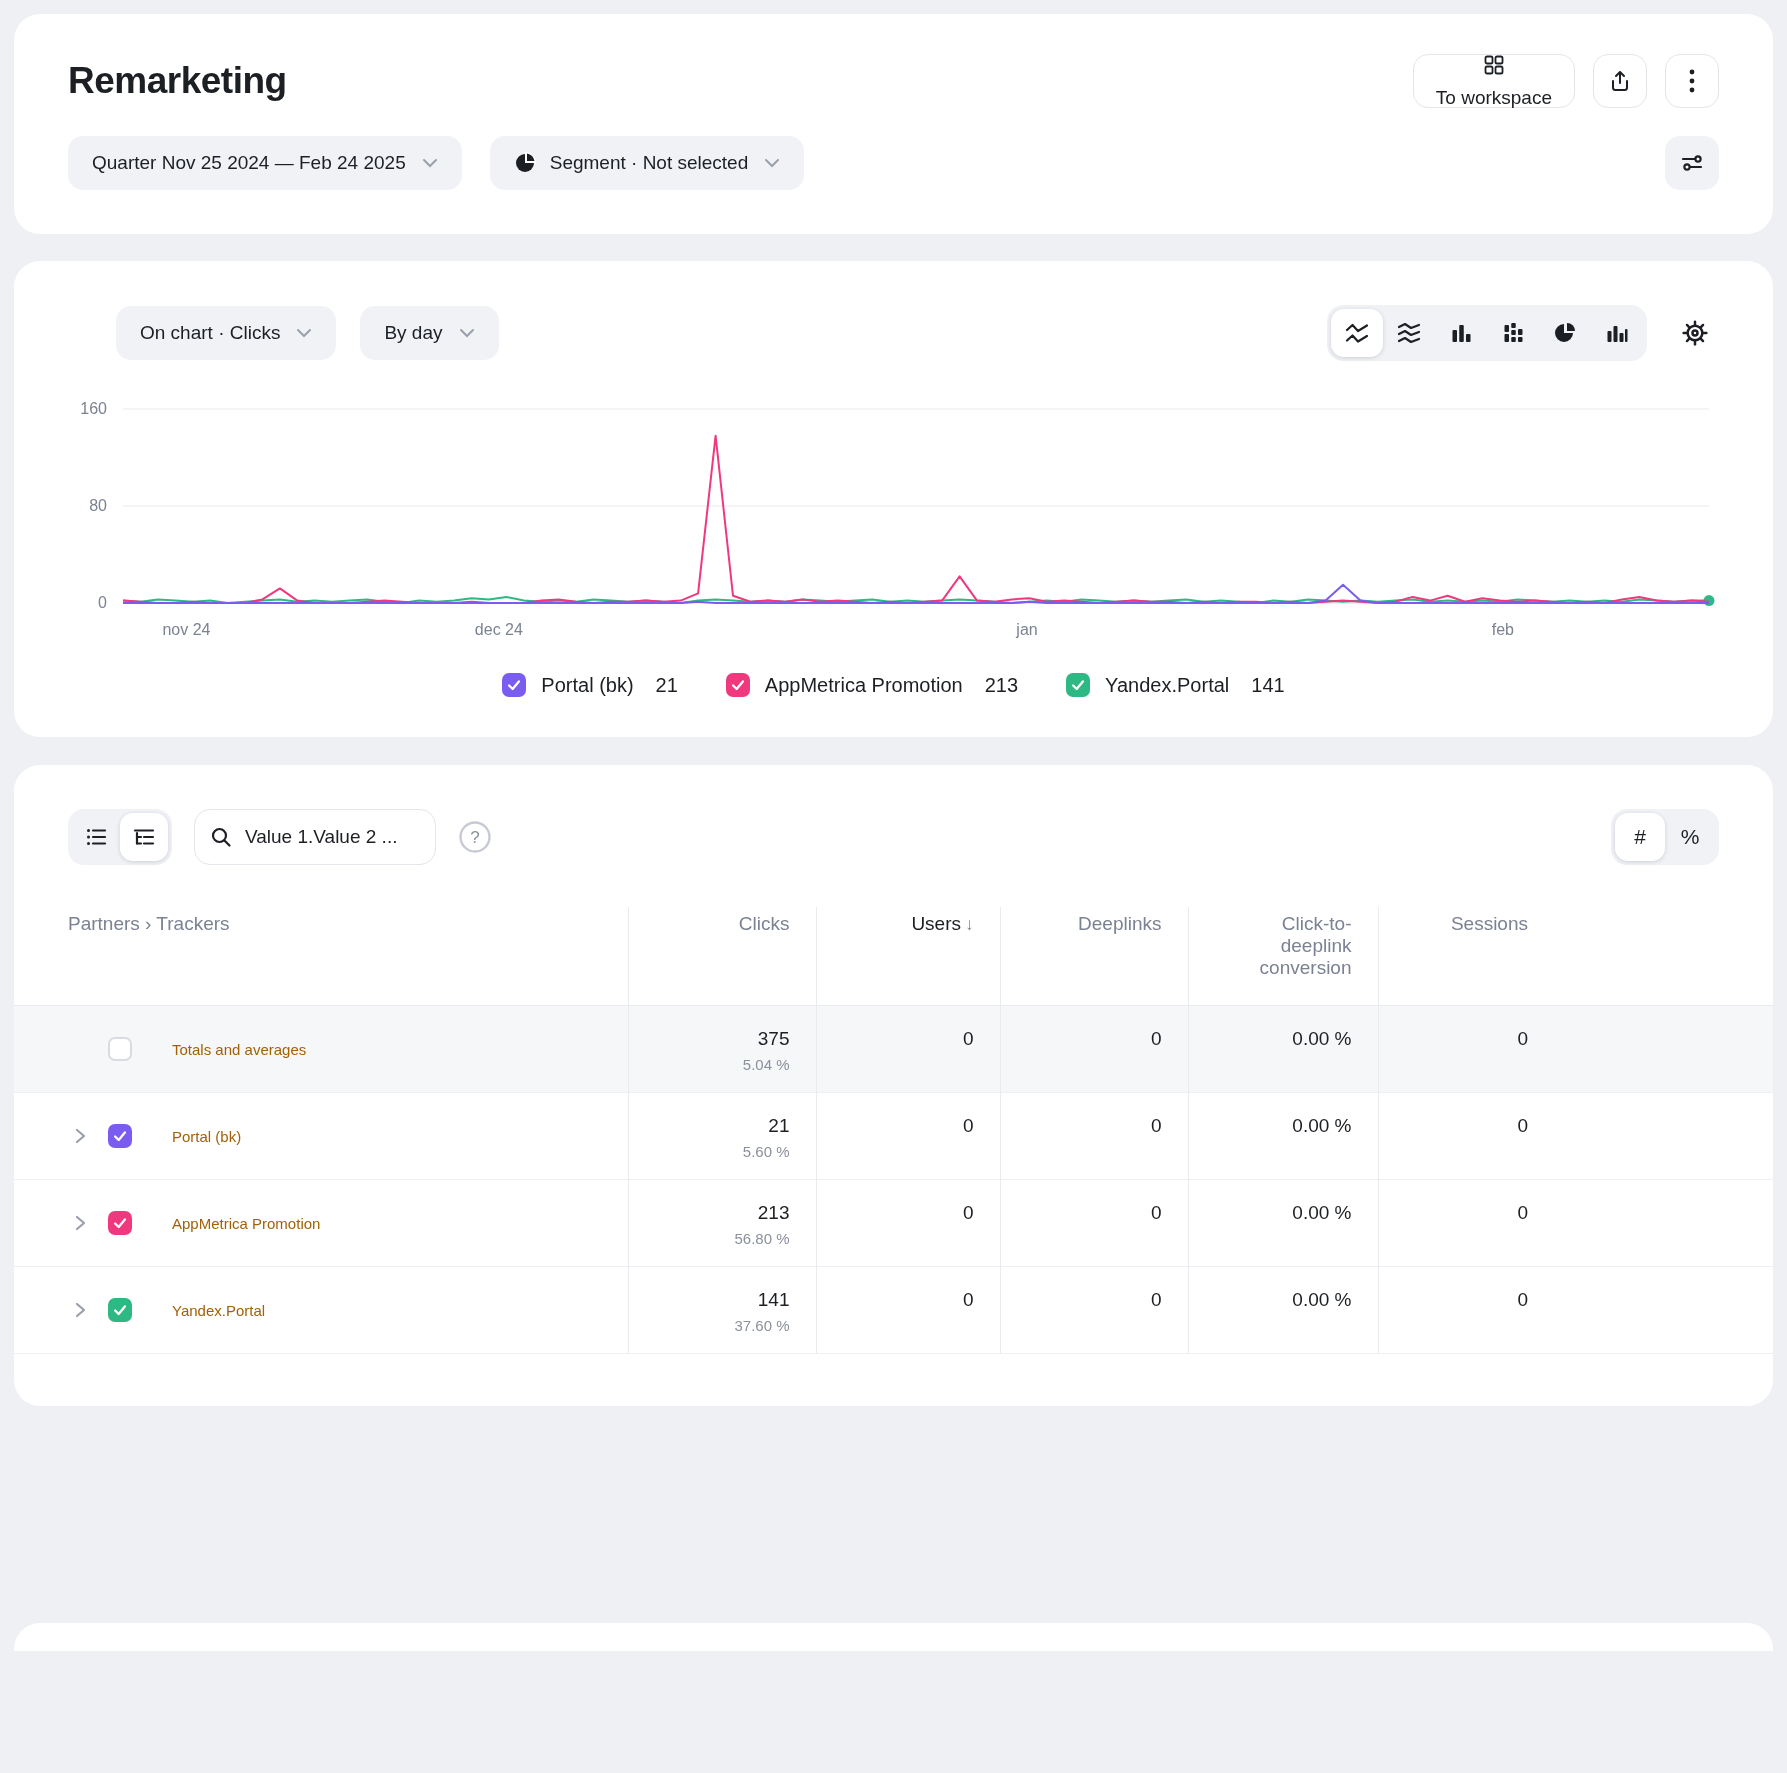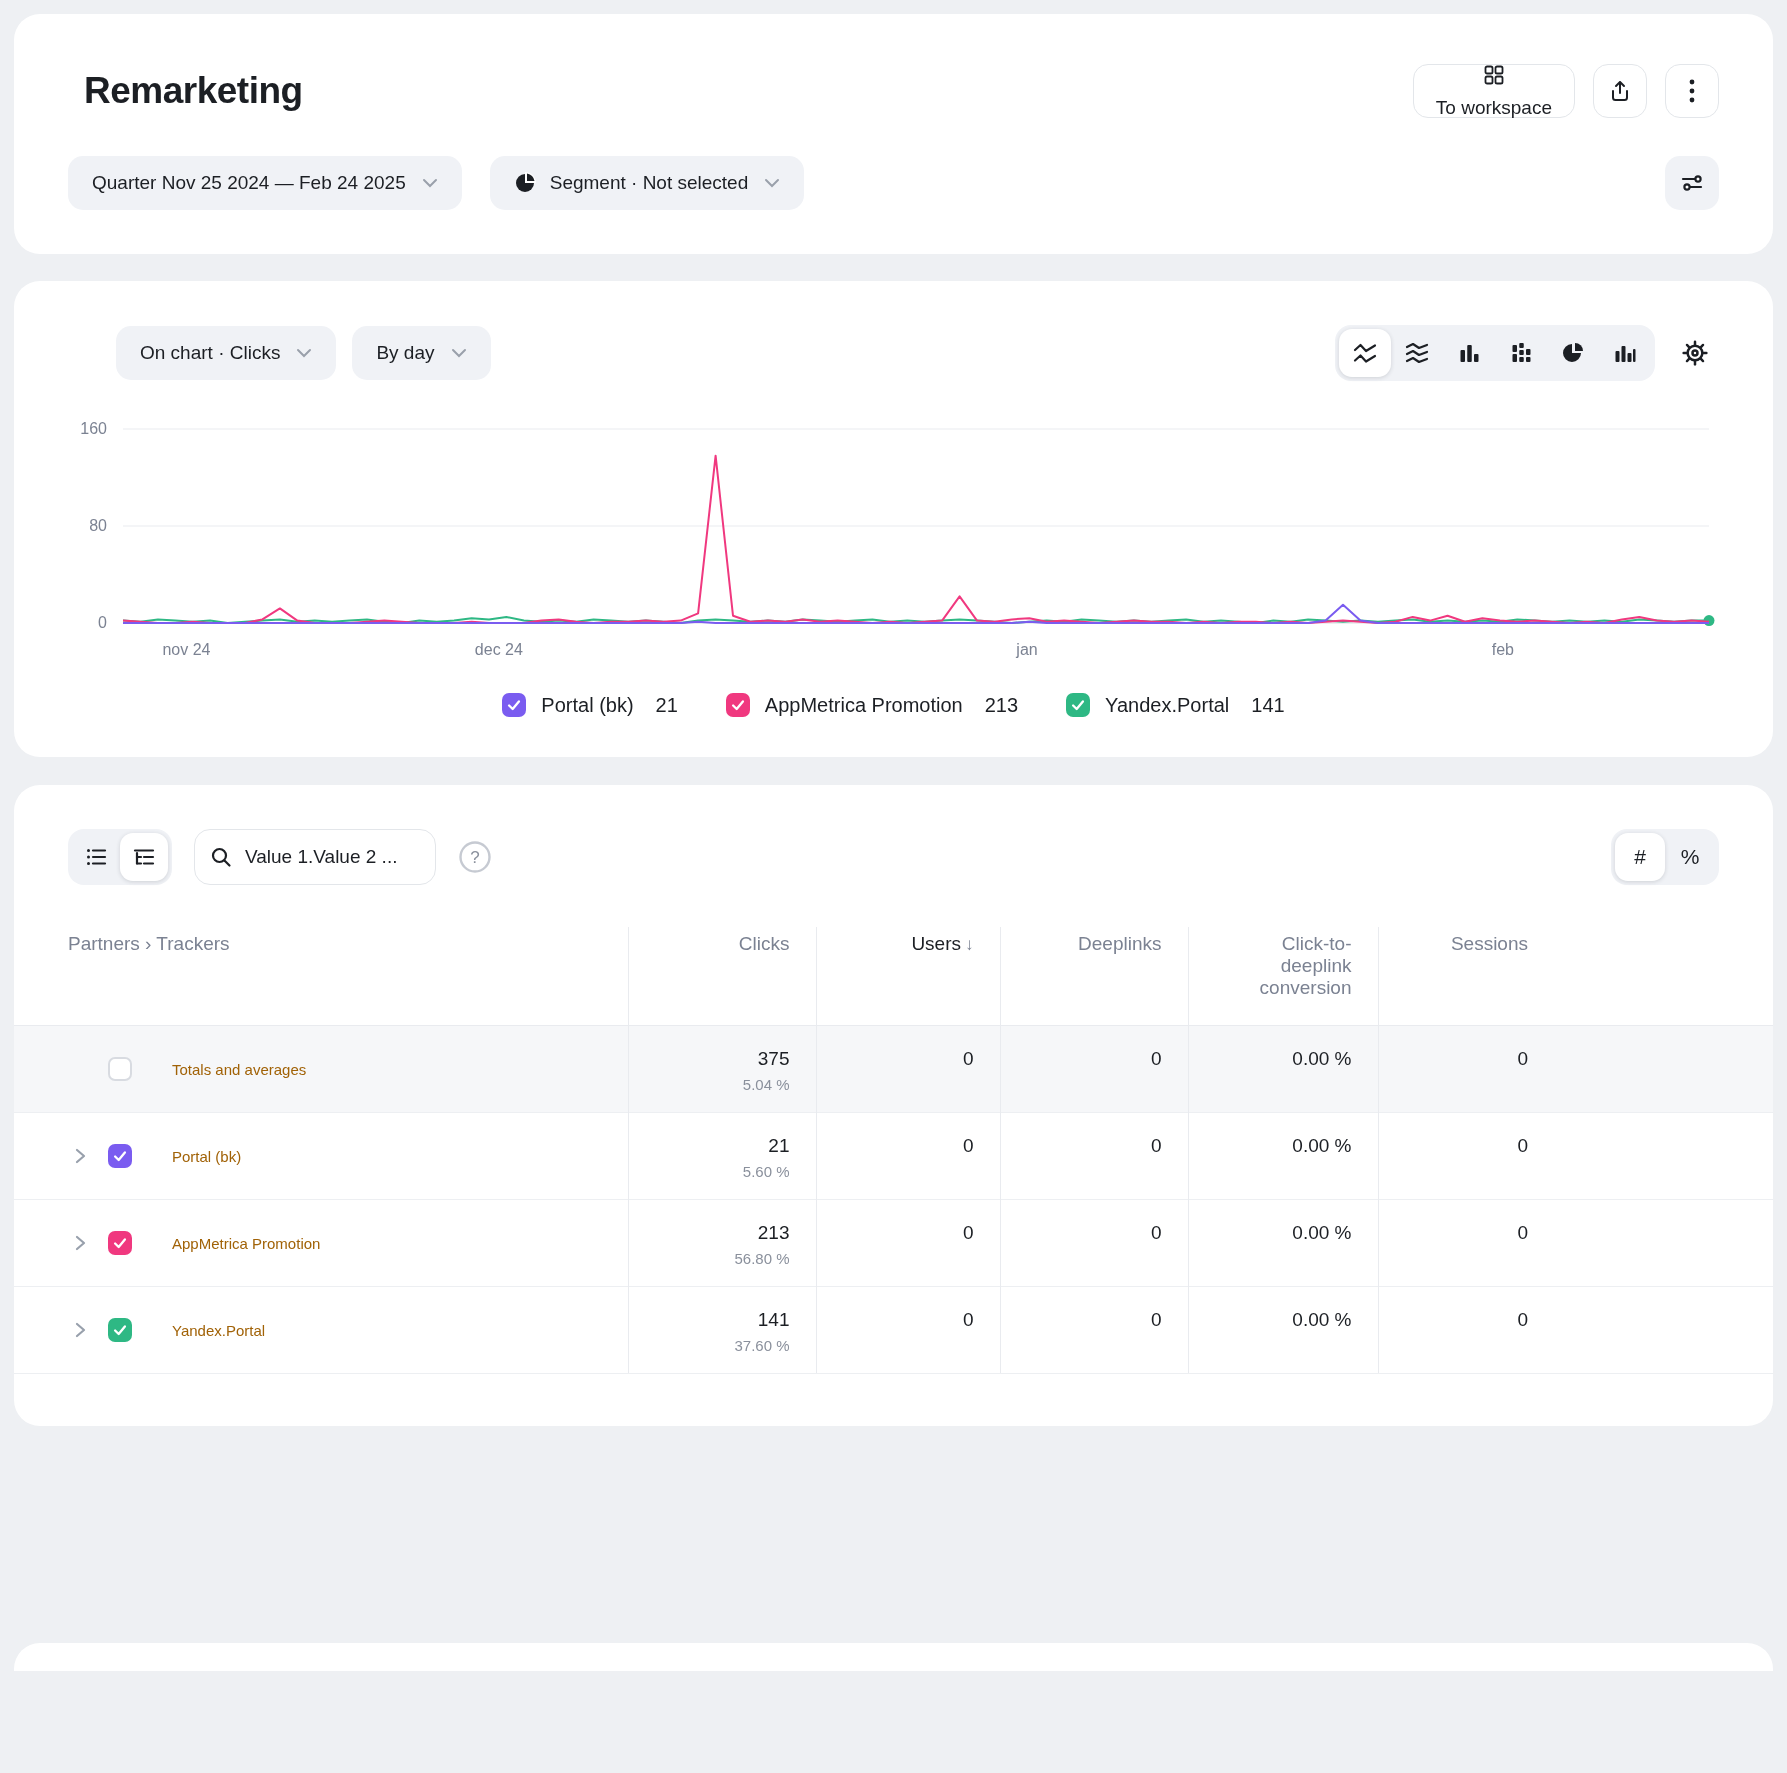--- a/index.html
+++ b/index.html
@@ -8,21 +8,21 @@
     width:1787px; height:1773px; overflow:hidden;
     background:#eef0f3;
     font-family:"Liberation Sans", sans-serif;
     color:#1c1f24;
   }
   .card { background:#fff; border-radius:26px; margin:0 14px; }
 
   
   .card1 { margin-top:14px; padding:40px 54px 44px; }
   .card1-top { display:flex; align-items:center; justify-content:space-between; }
-  .page-title { font-size:37px; font-weight:700; margin:16px; letter-spacing:-0.5px; }
+  .page-title { font-size:37px; font-weight:700; margin:0; letter-spacing:-0.5px; }
   .header-actions { display:flex; gap:18px; align-items:center; }
   .btn {
     display:inline-flex; align-items:center; gap:12px;
     height:54px; padding:0 22px; background:#fff;
     border:1px solid #e3e6ea; border-radius:15px;
     font-size:19px; color:#1c1f24; cursor:pointer;
     font-family:inherit;
     flex-direction:column;
   }
   .btn.icon-only { width:54px; padding:0; justify-content:center; }
@@ -36,21 +36,21 @@
   }
   .chip .chev { margin-left:2px; }
   .spacer { flex:1; }
   .icon-chip {
     width:54px; height:54px; border-radius:15px; background:#f0f2f6;
     border:none; display:inline-flex; align-items:center; justify-content:center; cursor:pointer;
   }
 
   
   .card2 { margin-top:27px; padding:44px 54px 40px; }
-  .chart-controls { display:flex; align-items:center; gap:16px;padding-left:48px; }
+  .chart-controls { display:flex; align-items:center; gap:24px;padding-left:48px; }
   .seg { background:#f0f2f6; border-radius:16px; padding:4px; display:inline-flex; }
   .seg-item {
     width:52px; height:48px; display:flex; align-items:center; justify-content:center;
     border-radius:13px; border:none; background:transparent; cursor:pointer;
   }
   .seg-item.selected { background:#fff; box-shadow:0 1px 4px rgba(30,36,48,.16); }
   .gear-btn { background:none; border:none; cursor:pointer; width:48px; height:48px;
     display:flex; align-items:center; justify-content:center; }
   .chart-host { margin-top:34px; width:100%; }
   .chart-host svg { display:block; }

